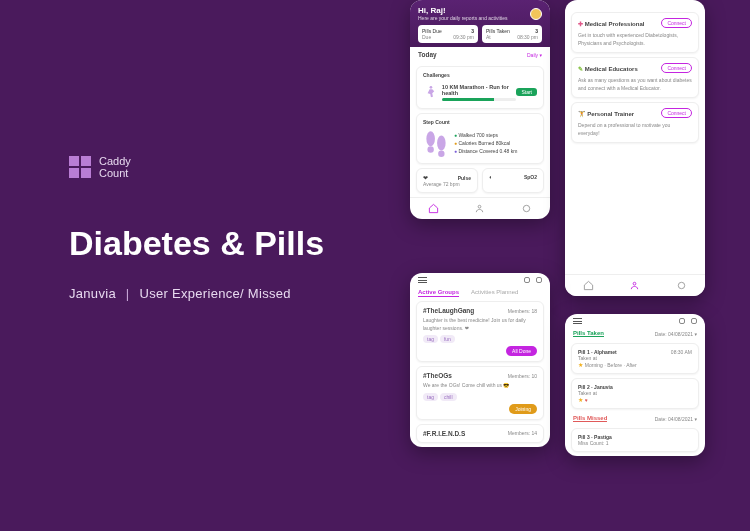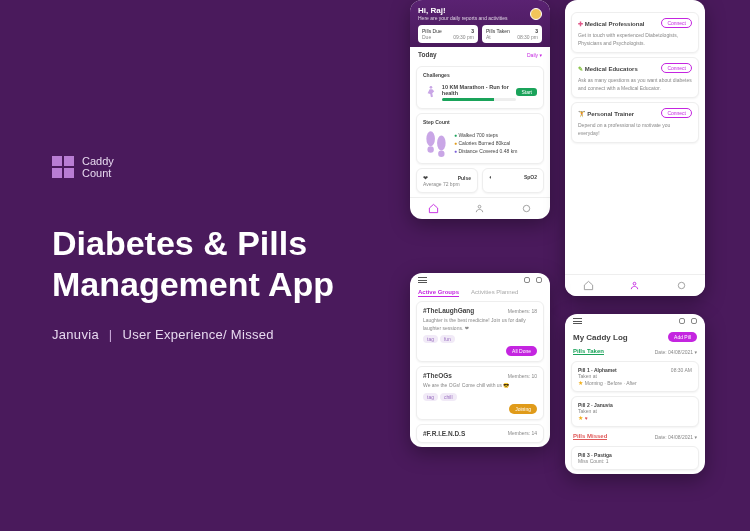--- a/index.html
+++ b/index.html
@@ -7,21 +7,21 @@
     width: 750px;
     height: 531px;
     background: #4a1a5c;
     font-family: -apple-system, BlinkMacSystemFont, 'Segoe UI', sans-serif;
     position: relative;
     overflow: hidden;
   }
   
   .left-col {
     position: absolute;
-    left: 52px;
+    left: 69px;
     top: 155px;
     width: 340px;
     color: #fff;
   }
   .logo {
     display: flex;
     align-items: center;
     gap: 8px;
     margin-bottom: 44px;
   }
@@ -119,21 +119,20 @@
         <span></span>
         <span></span>
     </div>
     <div class="logo-text">
       <div>Caddy</div>
       <div>Count</div>
     </div>
   </div>
   <h1 class="title">
     <span>Diabetes &amp; Pills</span><br>
-    <span>Management App</span>
   </h1>
   <div class="subtitle">
     <span>Januvia</span>
     <span class="sep">|</span>
     <span>User Experience/ Missed</span>
   </div>
 </div>
 
 <div class="phones">
 
@@ -317,24 +316,20 @@
   </div>
 
   <div class="phone p4">
     <div class="bar">
       <div class="ham"></div>
       <div class="icons">
           <span></span>
           <span></span>
         </div>
     </div>
-    <div class="row" style="padding:4px 8px">
-      <b style="font-size:8px">My Caddy Log</b>
-      <span class="btn">Add Pill</span>
-    </div>
     <div class="row" style="padding:2px 8px">
       <span style="font-size:6px;font-weight:600;border-bottom:1.5px solid #1aa35a;color:#1aa35a">Pills Taken</span>
       <span class="muted">Date: 04/08/2021 ▾</span>
     </div>
     <div class="card">
       <div class="row">
           <span class="tiny" style="font-weight:600">Pill 1 - Alphamet</span>
           <span class="muted">08:30 AM</span>
         </div>
       <div class="muted">Taken at</div>

